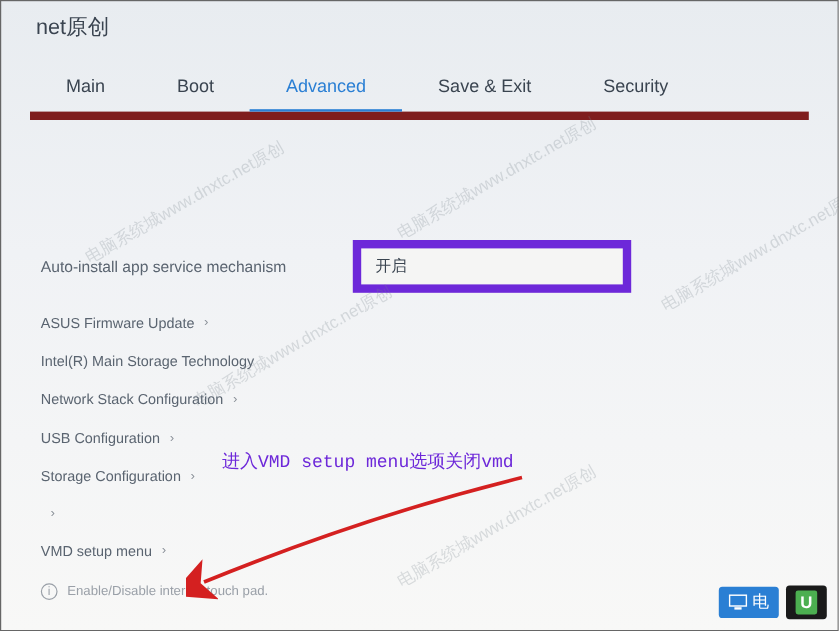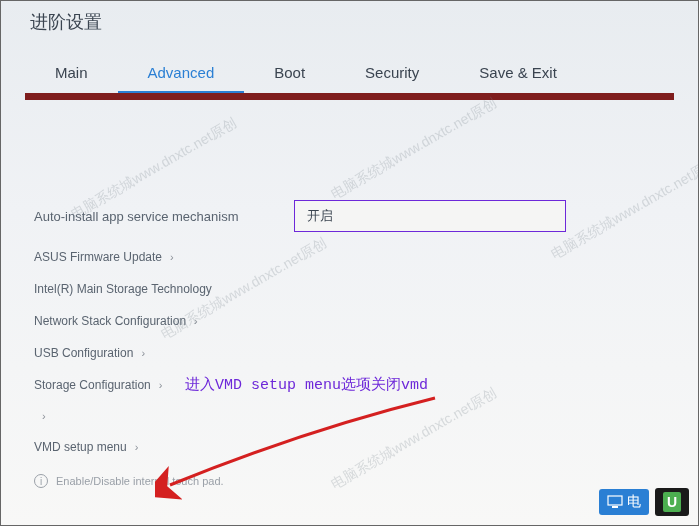--- a/index.html
+++ b/index.html
@@ -44,23 +44,23 @@
   display: flex;
   align-items: center;
   margin-bottom: 18px;
   font-size: 13px;
   color: #5a6470;
 }
 .label {
   flex: 0 0 260px;
 }
 .select-box {
-  border: 1px solid #6d28d9;
+  border: 7px solid #6d28d9;
   padding: 6px 12px;
-  width: 272px;
+  width: 232px;
   background: #f5f5f4;
   color: #3a4450;
   font-size: 13px;
 }
 .menu-item {
   display: flex;
   align-items: center;
   margin-bottom: 18px;
   font-size: 12px;
   color: #5a6470;
@@ -154,29 +154,29 @@
   position: absolute;
   inset: 0;
   border: 1px solid #666;
   pointer-events: none;
 }
 </style>
 </head>
 <body>
 
 <div class="header">
-  <div class="title">进阶设置</div>
+  <div class="title">net原创</div>
 </div>
 
 <div class="tabs">
   <div class="tab">Main</div>
+  <div class="tab">Boot</div>
   <div class="tab active">Advanced</div>
-  <div class="tab">Boot</div>
+  <div class="tab">Save &amp; Exit</div>
   <div class="tab">Security</div>
-  <div class="tab">Save &amp; Exit</div>
 </div>
 
 <div class="content">
   <div class="row">
     <div class="label">Auto-install app service mechanism</div>
     <div class="select-box">开启</div>
   </div>
 
   <div class="menu-item">
     <span>ASUS Firmware Update</span>

